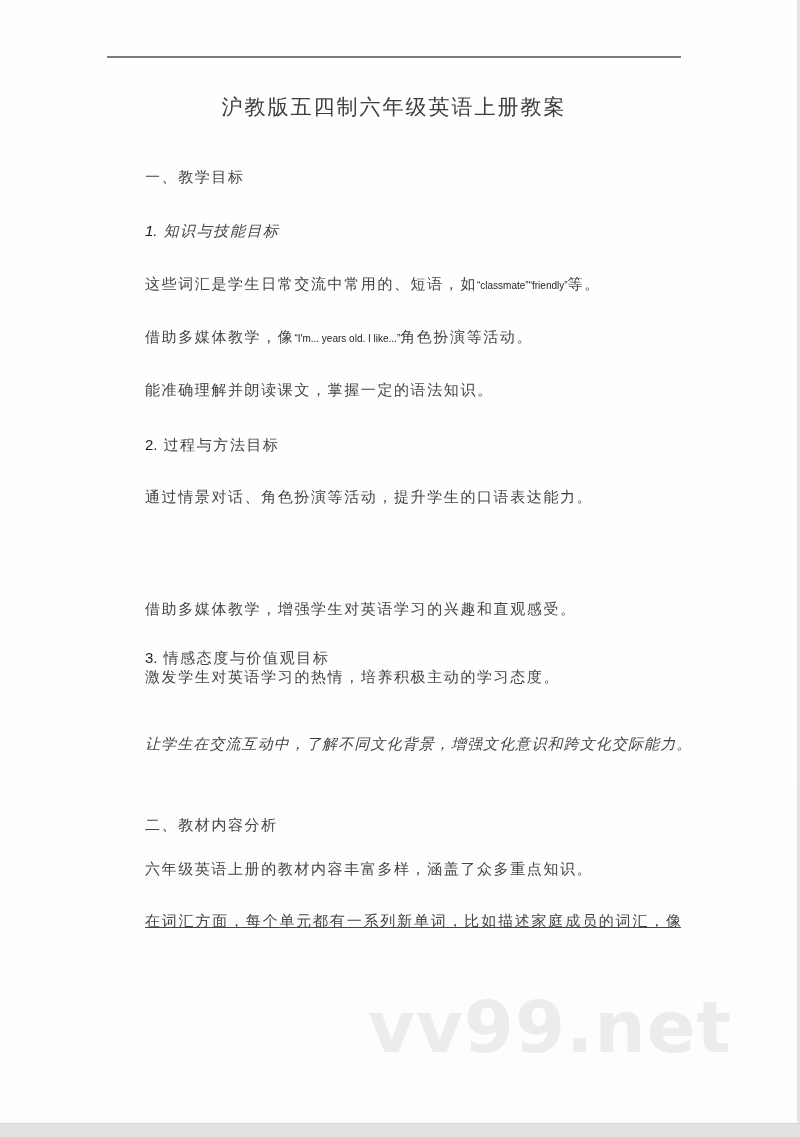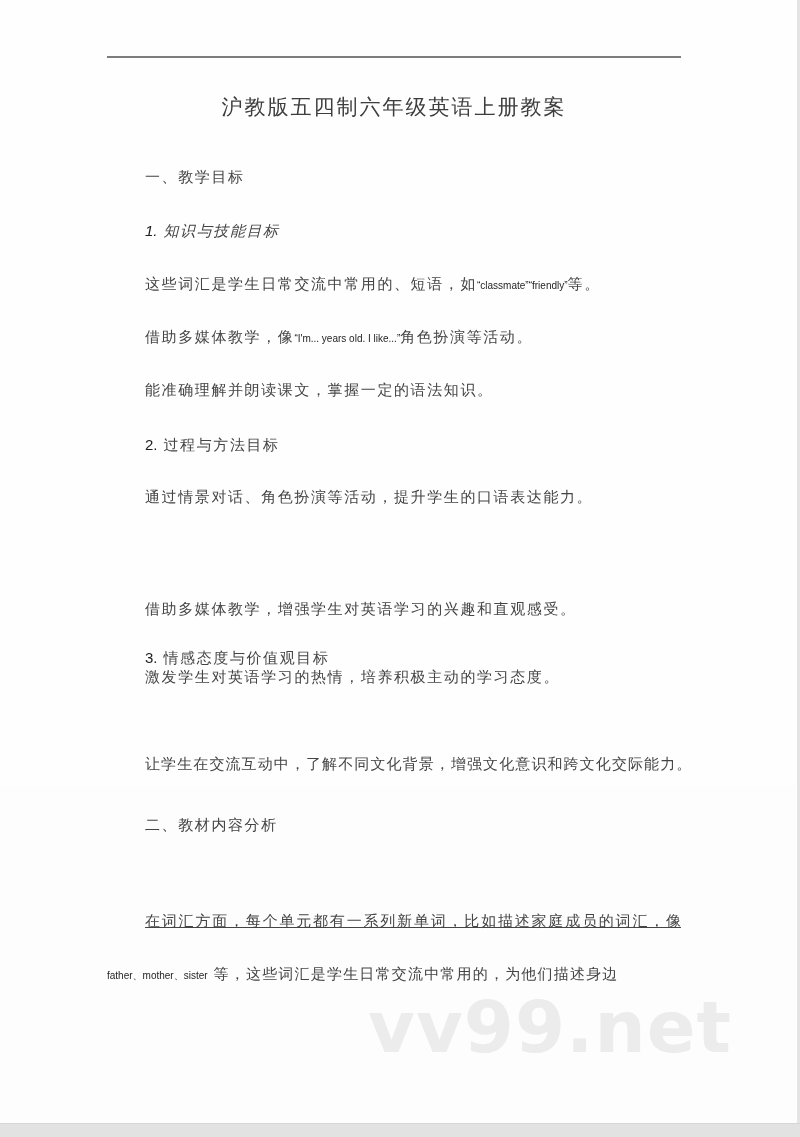--- a/index.html
+++ b/index.html
@@ -119,28 +119,26 @@
   </div>
 
   <div class="line" style="top:488px;">通过情景对话、角色扮演等活动，提升学生的口语表达能力。</div>
   <div class="line" style="top:594px;margin-top:6px;">借助多媒体教学，增强学生对英语学习的兴趣和直观感受。</div>
 
   <div class="line" style="top:649px;">
     <span class="num">3.</span><span>情感态度与价值观目标</span>
   </div>
 
   <div class="line" style="top:668px;">激发学生对英语学习的热情，培养积极主动的学习态度。</div>
-  <div class="line" style="top:755px; letter-spacing:1.1px;">让学生在交流互动中，了解不同文化背景，增强文化意识和跨文化交际能力。</div>
+  <div class="line" style="top:735px; letter-spacing:1.1px;font-style:italic;">让学生在交流互动中，了解不同文化背景，增强文化意识和跨文化交际能力。</div>
 
   <div class="line" style="top:816px;">二、教材内容分析</div>
 
+  <div class="line" style="top:860px;">六年级英语上册的教材内容丰富多样，涵盖了众多重点知识。</div>
 
   <div class="justify-line" style="top:912px; left:145px; width:536px;text-decoration:underline;">在词汇方面，每个单元都有一系列新单词，比如描述家庭成员的词汇，像</div>
 
-  <div class="line" style="top:965px; left:107px; letter-spacing:1.2px;">
-    <span class="en">father、mother、sister</span><span> 等，这些词汇是学生日常交流中常用的，为他们描述身边</span>
-  </div>
 
   <div class="watermark">vv99.net</div>
 </div>
 
 <div class="right-edge"></div>
 <div class="bottom-bar"></div>
 
 </body></html>

